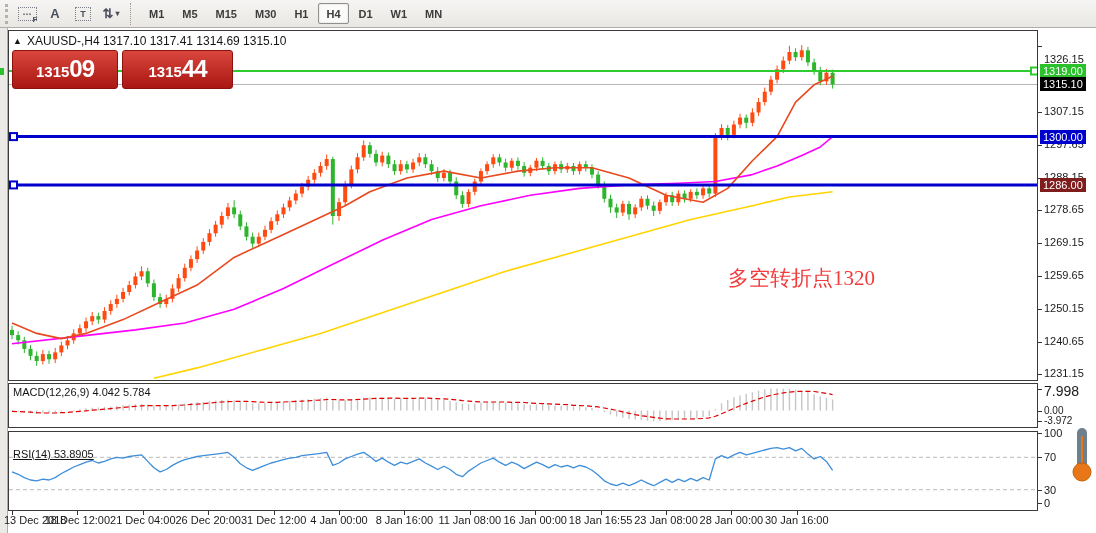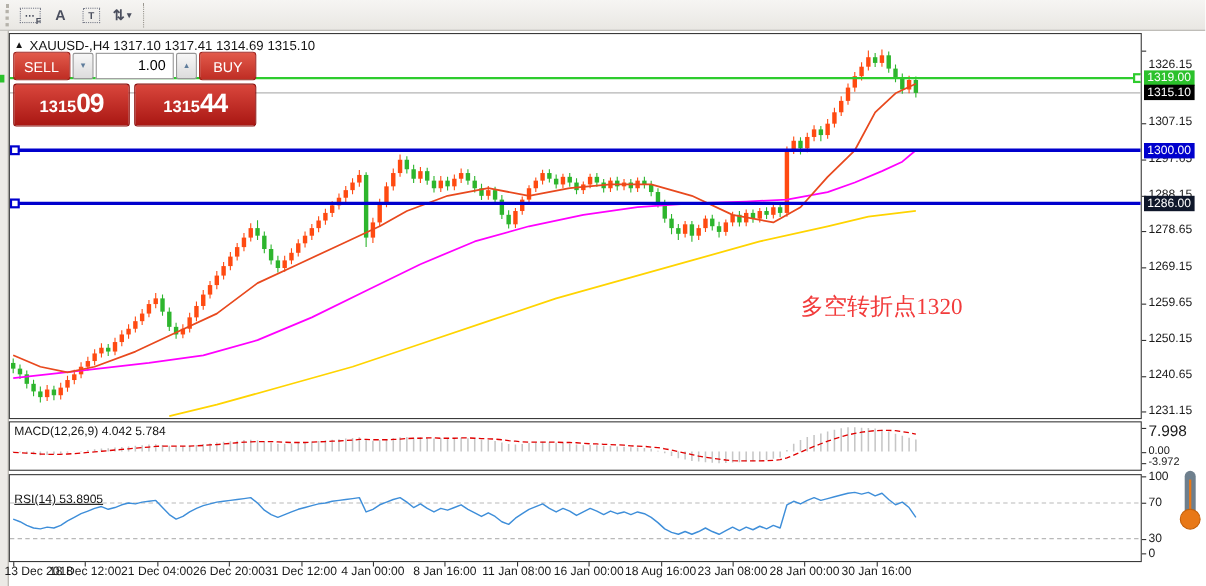--- a/index.html
+++ b/index.html
@@ -75,20 +75,31 @@
         <div class="tool-btn">A</div>
         <div class="tool-btn">
           <span class="dotted-box">T</span>
         </div>
         <div class="tool-btn">
           <span class="arrows-glyph">⇅</span>
           <span class="caret">▾</span>
         </div>
       </div>
     <div class="sep"></div>
+    <div id="tf-buttons" style="display: flex;">
+        <div class="tf-btn">M1</div>
+        <div class="tf-btn">M5</div>
+        <div class="tf-btn">M15</div>
+        <div class="tf-btn">M30</div>
+        <div class="tf-btn">H1</div>
+        <div class="tf-btn active">H4</div>
+        <div class="tf-btn">D1</div>
+        <div class="tf-btn">W1</div>
+        <div class="tf-btn">MN</div>
+      </div>
   </div>
 
   <div id="left-strip"></div>
   <div id="green-edge-mark"></div>
 
   <div id="main-frame" class="panel-frame"></div>
   <div id="macd-frame" class="panel-frame"></div>
   <div id="rsi-frame" class="panel-frame"></div>
 
   <svg id="main-svg" class="layer" style="left:9px;top:31px;" width="1028" height="349">
@@ -516,31 +527,20 @@
 
   <div id="chart-title">
     <span class="tri">▲</span>
     <span>XAUUSD-,H4  1317.10 1317.41 1314.69 1315.10</span>
   </div>
 
   <div class="sub-label" style="left:13px;top:386px;">MACD(12,26,9) 4.042 5.784</div>
   <div class="sub-label" style="left:13px;top:448px;text-decoration:underline;">RSI(14) 53.8905</div>
 
   <div id="trade-panel">
-    <div id="trade-row1">
-      <div class="trade-btn">SELL</div>
-      <div class="spin-btn">
-          <span>▼</span>
-        </div>
-      <div id="volume-field">1.00</div>
-      <div class="spin-btn">
-          <span>▲</span>
-        </div>
-      <div class="trade-btn">BUY</div>
-    </div>
     <div id="quote-row">
       <div id="sell-quote" class="quote-box">
         <span class="quote-small">1315</span>
           <span class="quote-big">09</span>
       </div>
       <div id="buy-quote" class="quote-box">
         <span class="quote-small">1315</span>
           <span class="quote-big">44</span>
       </div>
     </div>
@@ -572,21 +572,21 @@
     <div class="ytick-mark" style="top:275.9118099999997px;"></div>
     <div class="ytick" style="top:268.9118099999997px;">1259.65</div>
     <div class="ytick-mark" style="top:308.7115099999997px;"></div>
     <div class="ytick" style="top:301.7115099999997px;">1250.15</div>
     <div class="ytick-mark" style="top:341.51120999999966px;"></div>
     <div class="ytick" style="top:334.51120999999966px;">1240.65</div>
     <div class="ytick-mark" style="top:374.3109099999997px;"></div>
     <div class="ytick" style="top:367.3109099999997px;">1231.15</div>
     <div class="level-label" style="top:64px;background:#2bc12b;">1319.00</div>
     <div class="level-label" style="top:129.5994px;background:#0000cd;text-align:right;">1300.00</div>
-    <div class="level-label" style="top:177.9358px;background:#0f172a;">1286.00</div>
+    <div class="level-label" style="top:177.9358px;background:#7f1d1d;">1286.00</div>
     <div class="level-label" style="top:77.46514000000032px;background:#000000;">1315.10</div>
     <div class="ytick-mark" style="top:388.5055px;"></div>
     <div class="ytick" style="top:382.5055px;font-size:14px;">7.998</div>
     <div class="ytick-mark" style="top:410.5px;"></div>
     <div class="ytick" style="top:404.5px;font-size:10px;">0.00</div>
     <div class="ytick-mark" style="top:421.423px;"></div>
     <div class="ytick" style="top:415.423px;font-size:10px;">-3.972</div>
     <div class="ytick-mark" style="top:433px;"></div>
     <div class="ytick" style="top:427px;">100</div>
     <div class="ytick-mark" style="top:457.3px;"></div>
@@ -607,20 +607,20 @@
     <div class="xtick-label" style="left: 273.6px; transform: translateX(-50%);">31 Dec 12:00</div>
     <div class="xtick-mark" style="left:339px;"></div>
     <div class="xtick-label" style="left: 339px; transform: translateX(-50%);">4 Jan 00:00</div>
     <div class="xtick-mark" style="left:404.40000000000003px;"></div>
     <div class="xtick-label" style="left: 404.4px; transform: translateX(-50%);">8 Jan 16:00</div>
     <div class="xtick-mark" style="left:469.80000000000007px;"></div>
     <div class="xtick-label" style="left: 469.8px; transform: translateX(-50%);">11 Jan 08:00</div>
     <div class="xtick-mark" style="left:535.2px;"></div>
     <div class="xtick-label" style="left: 535.2px; transform: translateX(-50%);">16 Jan 00:00</div>
     <div class="xtick-mark" style="left:600.6px;"></div>
-    <div class="xtick-label" style="left: 600.6px; transform: translateX(-50%);">18 Aug 16:00</div>
+    <div class="xtick-label" style="left: 600.6px; transform: translateX(-50%);">18 Jan 16:55</div>
     <div class="xtick-mark" style="left:666px;"></div>
     <div class="xtick-label" style="left: 666px; transform: translateX(-50%);">23 Jan 08:00</div>
     <div class="xtick-mark" style="left:731.4000000000001px;"></div>
     <div class="xtick-label" style="left: 731.4px; transform: translateX(-50%);">28 Jan 00:00</div>
     <div class="xtick-mark" style="left:796.8000000000001px;"></div>
     <div class="xtick-label" style="left: 796.8px; transform: translateX(-50%);">30 Jan 16:00</div>
   </div>
 
 </body></html>

